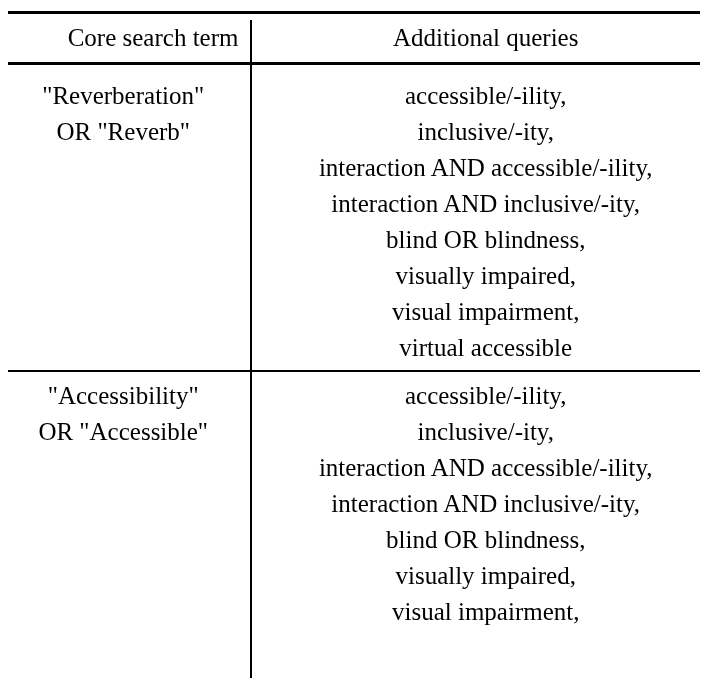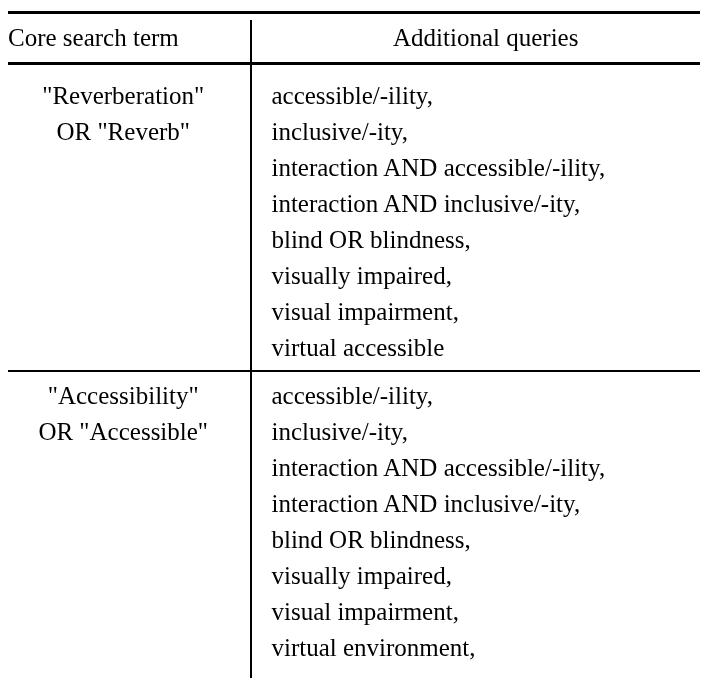--- a/index.html
+++ b/index.html
@@ -49,21 +49,21 @@
     top: 14px;
     left: 8px;
     width: 692px;
     height: 48px;
     display: flex;
     align-items: center;
   }
   .col-left {
     width: 242px;
     box-sizing: border-box;
-    text-align: left;
+    text-align: right;
   }
   .col-right {
     width: 450px;
     box-sizing: border-box;
     text-align: center;
     margin-left: 33px;
   }
   .header-cell {
     font-size: 25px;
     line-height: 30px;
@@ -82,21 +82,21 @@
 
   .core-term {
     font-size: 25px;
     line-height: 36px;
     text-align: center;
     padding-top: 0px;
   }
   .queries {
     font-size: 25px;
     line-height: 36px;
-    text-align: left;
+    text-align: center;
   }
   .query-line {
     white-space: nowrap;
   }
 </style>
 </head>
 <body>
 
 <div class="table-wrap">
 
@@ -135,17 +135,16 @@
       <div class="query-line">OR "Accessible"</div>
     </div>
     <div class="col-right queries">
       <div class="query-line">accessible/-ility,</div>
       <div class="query-line">inclusive/-ity,</div>
       <div class="query-line">interaction AND accessible/-ility,</div>
       <div class="query-line">interaction AND inclusive/-ity,</div>
       <div class="query-line">blind OR blindness,</div>
       <div class="query-line">visually impaired,</div>
       <div class="query-line">visual impairment,</div>
-      <div class="query-line">virtual environment,</div>
     </div>
   </div>
 
 </div>
 
 </body></html>

